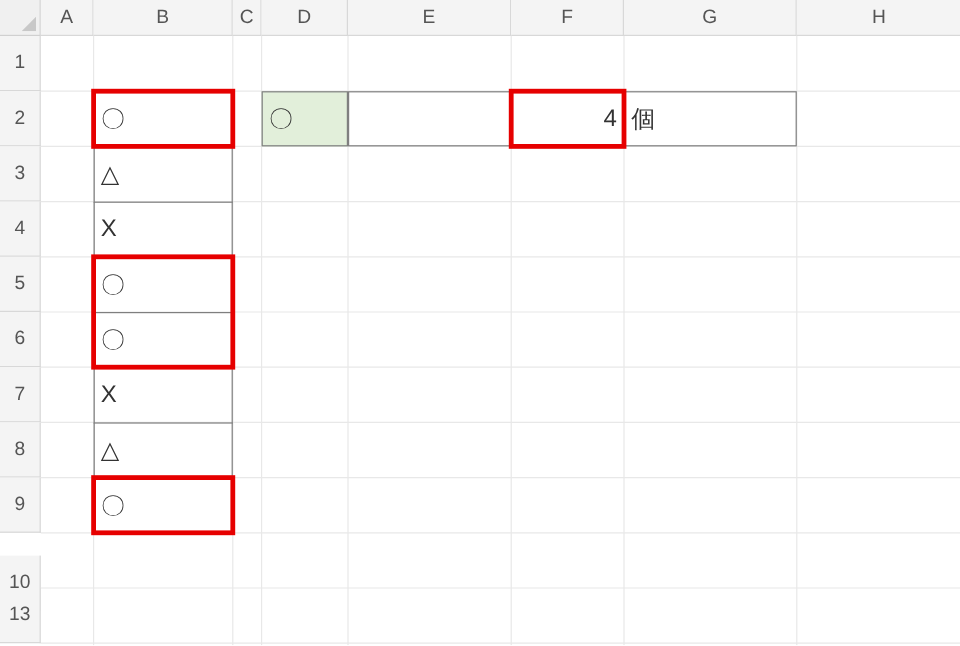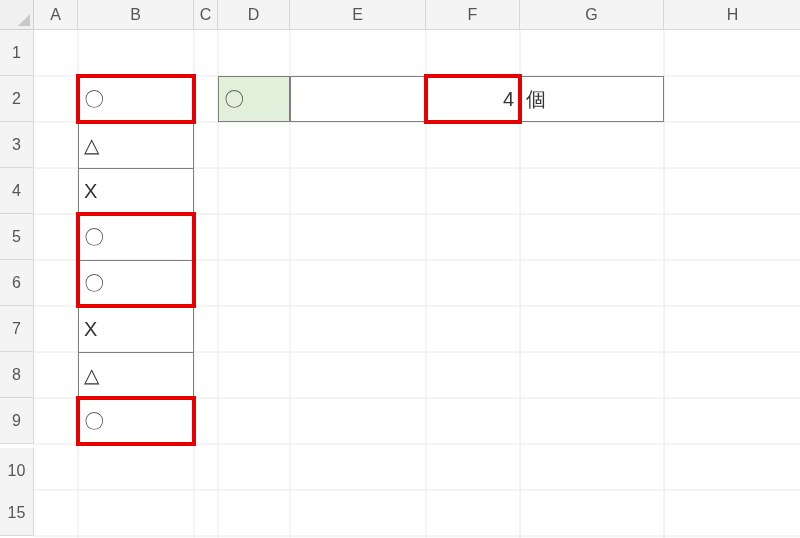--- a/index.html
+++ b/index.html
@@ -103,22 +103,22 @@
     <div class="colhdr" style="left: 664px; width: 138px;">H</div>
     <div class="rowhdr" style="top: 30px; height: 46px;">1</div>
     <div class="rowhdr" style="top: 76px; height: 46px;">2</div>
     <div class="rowhdr" style="top: 122px; height: 46px;">3</div>
     <div class="rowhdr" style="top: 168px; height: 46px;">4</div>
     <div class="rowhdr" style="top: 214px; height: 46px;">5</div>
     <div class="rowhdr" style="top: 260px; height: 46px;">6</div>
     <div class="rowhdr" style="top: 306px; height: 46px;">7</div>
     <div class="rowhdr" style="top: 352px; height: 46px;">8</div>
     <div class="rowhdr" style="top: 398px; height: 46px;">9</div>
-    <div class="rowhdr" style="top: 448px; height: 46px;">10</div>
-    <div class="rowhdr" style="top: 490px; height: 46px;">15</div>
+    <div class="rowhdr" style="top: 463px; height: 46px;">10</div>
+    <div class="rowhdr" style="top: 490px; height: 46px;">13</div>
     <div class="cell green" style="left: 218px; top: 76px; width: 72px; height: 46px;"></div>
     <div class="bbox" style="left: 78px; top: 76px; width: 116px; height: 368px;"></div>
     <div style="position: absolute; left: 78px; top: 122px; width: 116px; height: 0px; border-top: 1px solid rgb(127, 127, 127);"></div>
     <div style="position: absolute; left: 78px; top: 168px; width: 116px; height: 0px; border-top: 1px solid rgb(127, 127, 127);"></div>
     <div style="position: absolute; left: 78px; top: 214px; width: 116px; height: 0px; border-top: 1px solid rgb(127, 127, 127);"></div>
     <div style="position: absolute; left: 78px; top: 260px; width: 116px; height: 0px; border-top: 1px solid rgb(127, 127, 127);"></div>
     <div style="position: absolute; left: 78px; top: 306px; width: 116px; height: 0px; border-top: 1px solid rgb(127, 127, 127);"></div>
     <div style="position: absolute; left: 78px; top: 352px; width: 116px; height: 0px; border-top: 1px solid rgb(127, 127, 127);"></div>
     <div style="position: absolute; left: 78px; top: 398px; width: 116px; height: 0px; border-top: 1px solid rgb(127, 127, 127);"></div>
     <div class="bbox" style="left: 218px; top: 76px; width: 72px; height: 46px;"></div>

